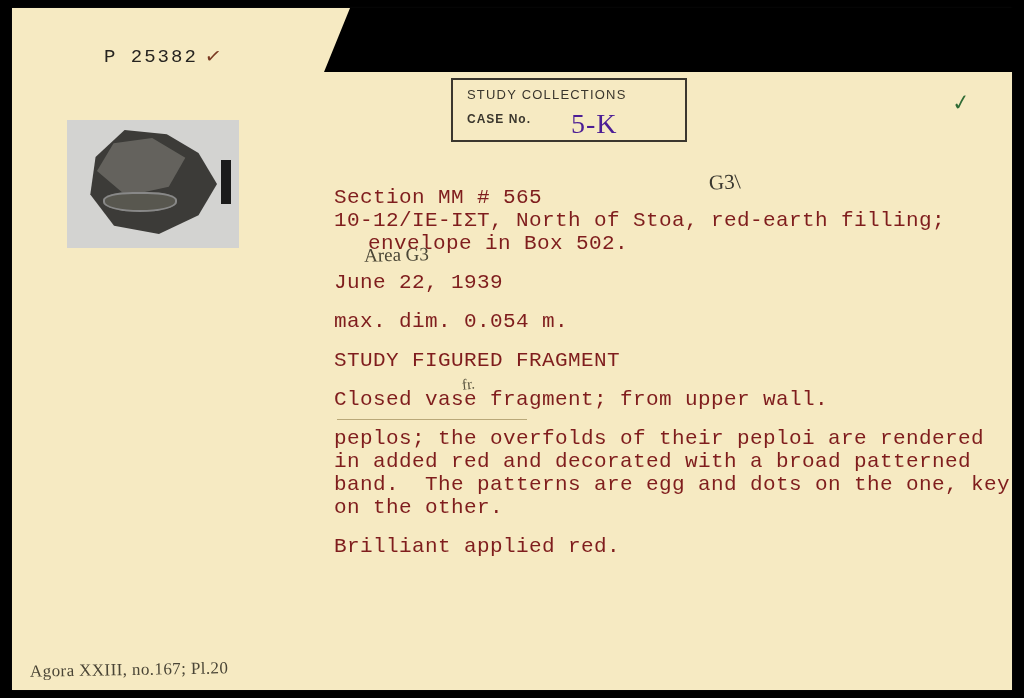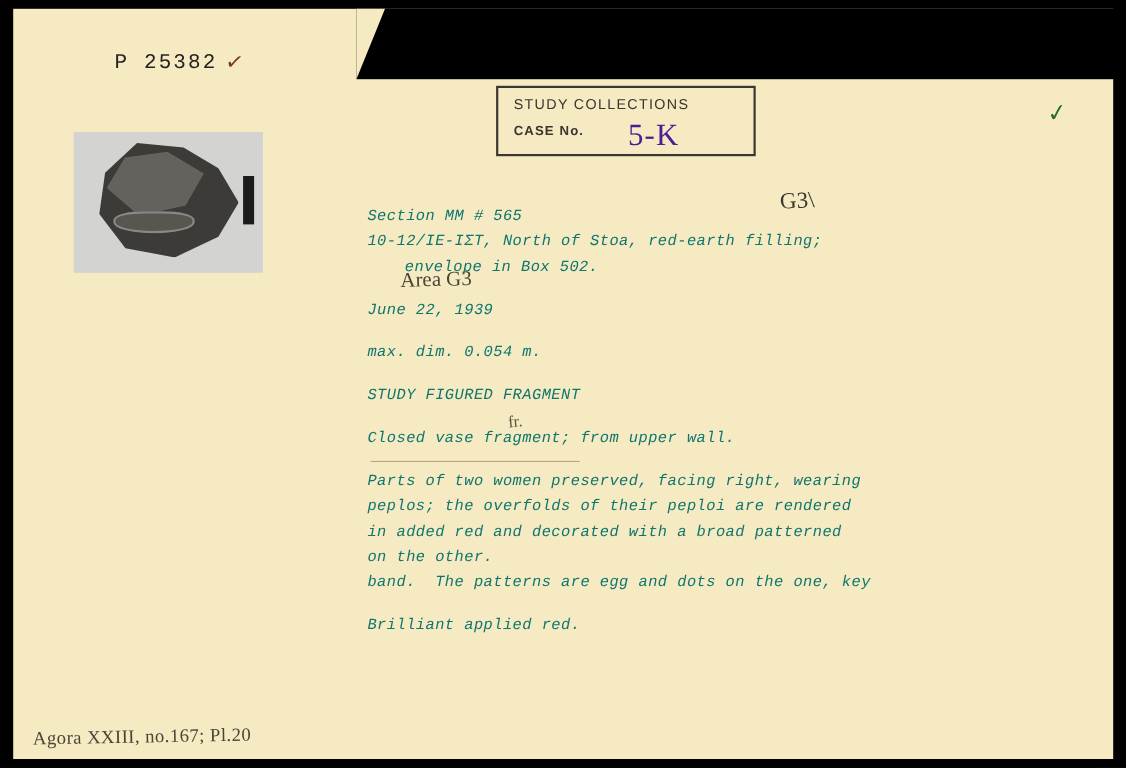--- a/index.html
+++ b/index.html
@@ -203,26 +203,25 @@
     height: 1px;
     background: #b9a878;
   }
 
   
   #body {
     position: absolute;
     left: 322px;
     top: 178px;
     width: 660px;
-    color: #0f766e;
+    color: #7f1d1d;
     font-family: "Liberation Mono", monospace;
-    font-size: 14px;
+    font-size: 21px;
     line-height: 23px;
     letter-spacing: 0.4px;
-    font-style: italic;
   }
   #body .blk { margin-bottom: 16px; }
   #body .blk.tight { margin-bottom: 0px; }
   #body .indent { padding-left: 34px; }
   #body .para { margin-bottom: 16px; }
   #body .para div { white-space: pre; }
 
   
   #citation {
     position: absolute;
@@ -269,25 +268,24 @@
 
     <div id="body">
       <div class="blk tight">Section MM # 565</div>
       <div class="blk tight">10-12/IE-IΣΤ, North of Stoa, red-earth filling;</div>
       <div class="blk indent">envelope in Box 502.</div>
       <div class="blk">June 22, 1939</div>
       <div class="blk">max. dim.  0.054 m.</div>
       <div class="blk">STUDY FIGURED FRAGMENT</div>
       <div class="blk">Closed vase fragment; from upper wall.</div>
       <div class="para">
-        <div>Parts of two women preserved, facing right, wearing</div>
         <div>peplos; the overfolds of their peploi are rendered</div>
         <div>in added red and decorated with a broad patterned</div>
+        <div>band.  The patterns are egg and dots on the one, key</div>
         <div>on the other.</div>
-        <div>band.  The patterns are egg and dots on the one, key</div>
       </div>
       <div class="blk">Brilliant applied red.</div>
     </div>
 
     <div id="citation">Agora XXIII, no.167; Pl.20</div>
 
   </div>
 </div>
 
 </body></html>

